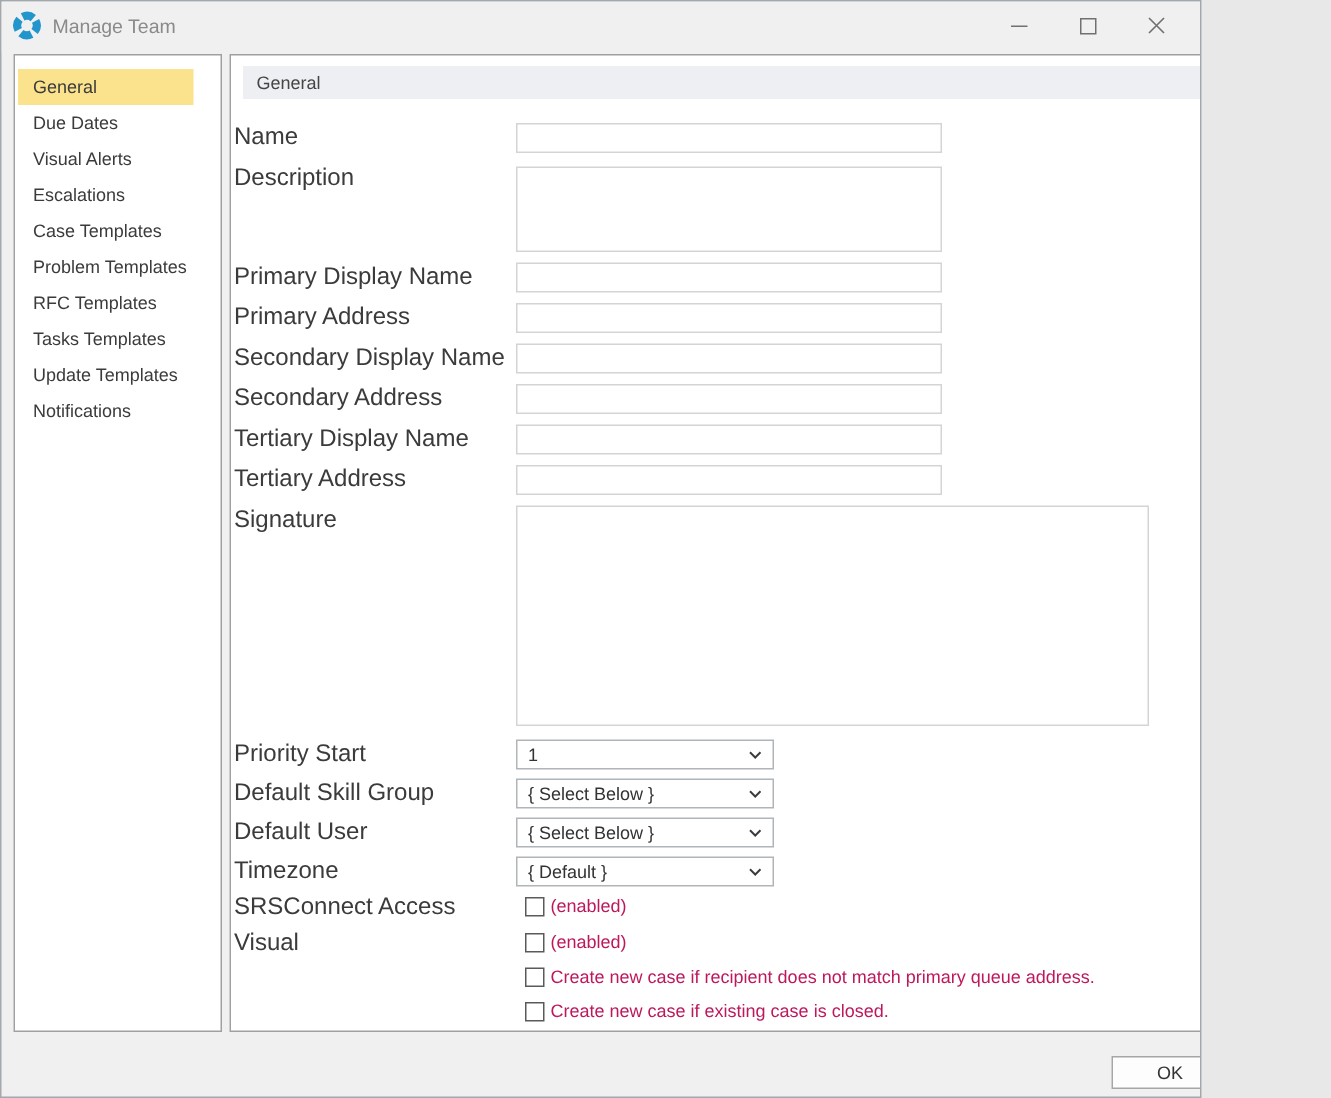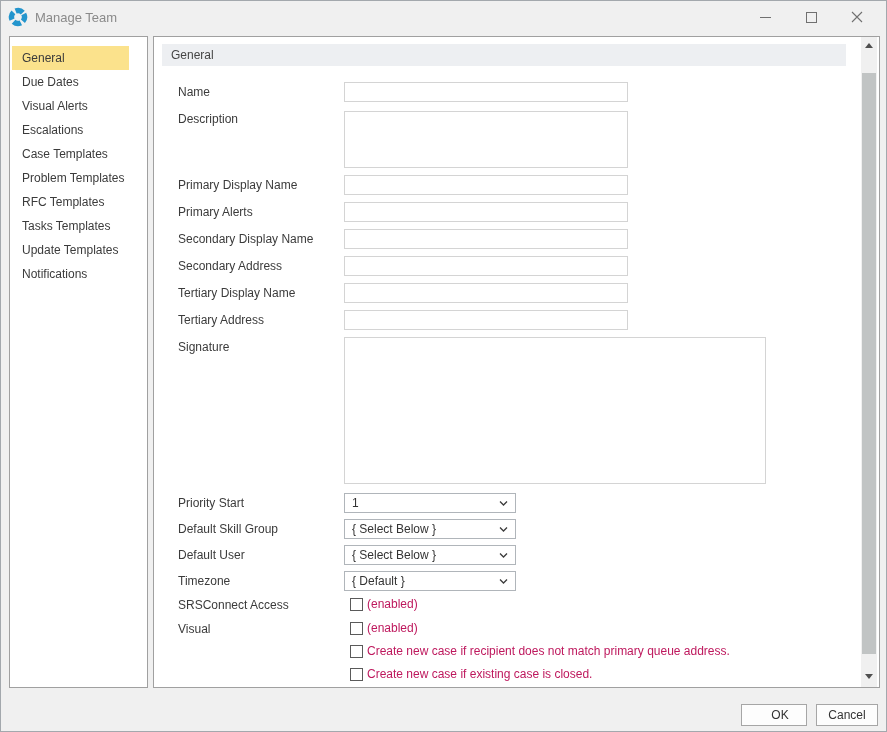--- a/index.html
+++ b/index.html
@@ -1,18 +1,18 @@
 <!DOCTYPE html>
 <html><head>
 <meta charset="utf-8">
 <style>
   * { margin:0; padding:0; box-sizing:border-box; }
   html,body { width:887px; height:732px; background:#e8e8e8; font-family:"Liberation Sans", sans-serif; }
   .window {
-    position:relative; width:887px; height:732px;
+    position:relative; width:801px; height:732px;
     background:#f0f0f0; border:1px solid #a3a8ad; overflow:hidden;
   }
   
   .titlebar { position:absolute; top:0; left:0; width:100%; height:34px; background:#f0f0f0; }
   .app-icon { position:absolute; left:7px; top:6px; width:20px; height:20px; }
   .title-text { position:absolute; left:34px; top:9px; font-size:13px; color:#8a8a8a; }
   .win-controls { position:absolute; right:6px; top:0; height:32px; display:flex; }
   .win-btn { width:46px; height:32px; display:flex; align-items:center; justify-content:center; cursor:default; }
   .glyph-min { width:11px; height:1px; background:#707070; display:block; }
   .glyph-max { width:11px; height:11px; border:1px solid #707070; display:block; }
@@ -28,21 +28,21 @@
   .side-item.selected { background:#fbe28c; }
   .main {
     position:absolute; left:152px; top:35px; width:727px; height:652px;
     background:#ffffff; border:1px solid #a0a0a0;
   }
   .section-header {
     position:absolute; left:8px; top:7px; width:684px; height:22px;
     background:#edeff2; font-size:12px; color:#454545;
     display:flex; align-items:center; padding-left:9px;
   }
-  .flabel { position:absolute; left:24px; font-size:12px; color:#3b3b3b; line-height:14px; }
+  .flabel { position:absolute; left:2px; font-size:16px; color:#3b3b3b; line-height:14px; }
   .tinput {
     position:absolute; left:190px; width:284px; height:20px;
     border:1px solid #d4d4d4; background:#fff; font-size:12px; color:#222;
     padding:0 5px; font-family:"Liberation Sans", sans-serif; outline:none;
   }
   .tarea {
     position:absolute; left:190px; border:1px solid #d4d4d4; background:#fff;
     font-size:12px; color:#222; padding:3px 5px; resize:none; outline:none;
     font-family:"Liberation Sans", sans-serif;
   }
@@ -143,21 +143,21 @@
 
     <span class="flabel" style="top:48px;">Name</span>
     <input class="tinput" style="top: 45px;" value="">
 
     <span class="flabel" style="top:75px;">Description</span>
     <textarea class="tarea" style="top: 74px; width: 284px; height: 57px;"></textarea>
 
     <span class="flabel" style="top:141px;">Primary Display Name</span>
     <input class="tinput" style="top: 138px;" value="">
 
-    <span class="flabel" style="top:168px;">Primary Alerts</span>
+    <span class="flabel" style="top:168px;">Primary Address</span>
     <input class="tinput" style="top: 165px;" value="">
 
     <span class="flabel" style="top:195px;">Secondary Display Name</span>
     <input class="tinput" style="top: 192px;" value="">
 
     <span class="flabel" style="top:222px;text-align:right;">Secondary Address</span>
     <input class="tinput" style="top: 219px;" value="">
 
     <span class="flabel" style="top:249px;">Tertiary Display Name</span>
     <input class="tinput" style="top: 246px;" value="">

